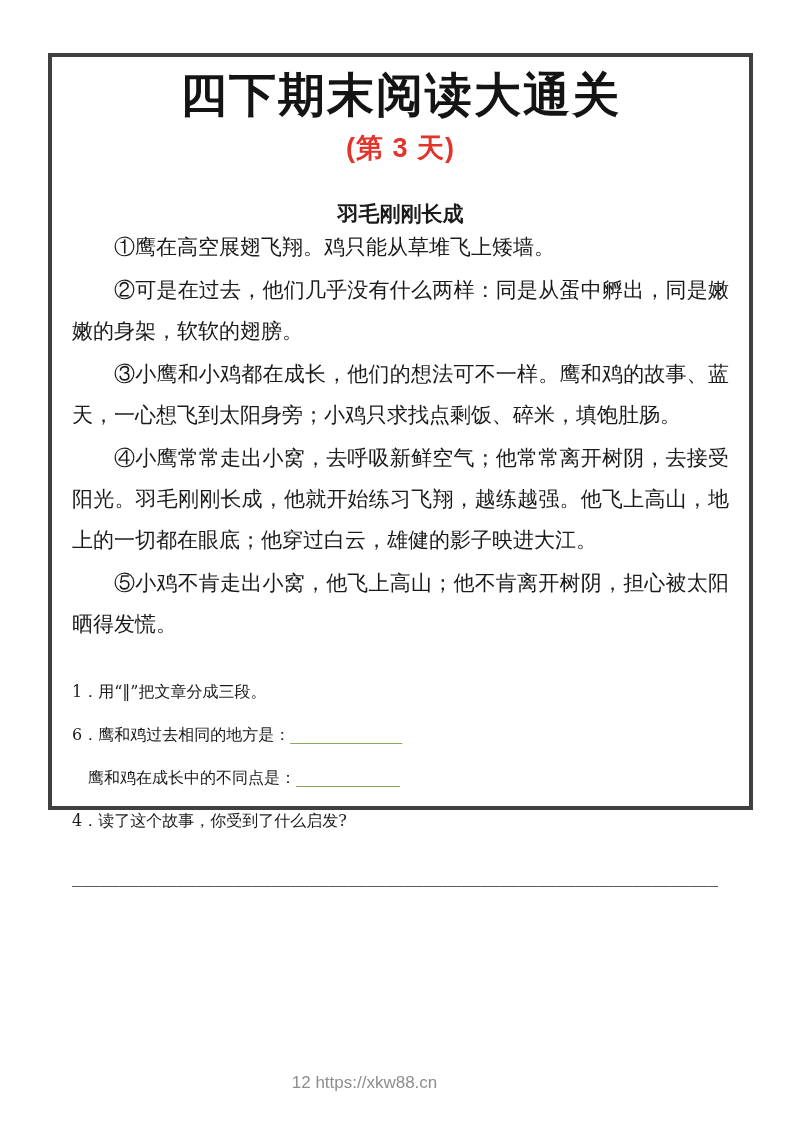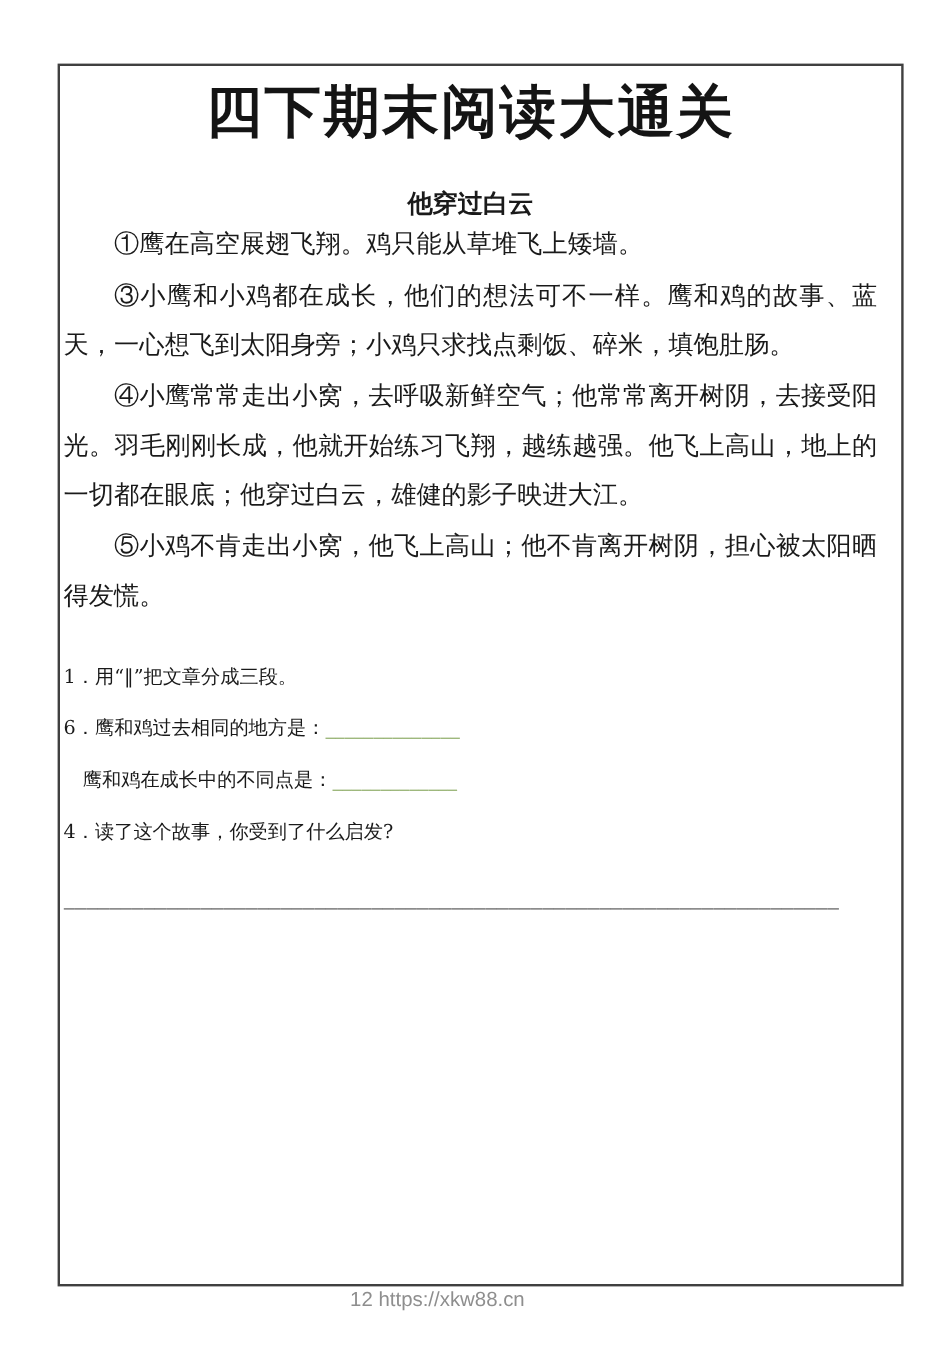--- a/index.html
+++ b/index.html
@@ -9,24 +9,24 @@
     width: 793px;
     height: 1122px;
     position: relative;
     font-family: "DejaVu Serif", serif;
   }
   .sheet {
     position: absolute;
     left: 48px;
     top: 53px;
     width: 705px;
-    height: 1019px;
+    height: 757px;
     box-sizing: border-box;
-    border: 2px solid #404040;
-    padding: 12px 20px 0 3px;
+    border: 4px solid #404040;
+    padding: 12px 20px 0 20px;
     background: #ffffff;
   }
   .doc-title {
     text-align: center;
     font-family: "Liberation Sans", sans-serif;
     font-weight: 900;
     font-size: 47px;
     line-height: 52px;
     color: #141414;
     letter-spacing: 2px;
@@ -99,25 +99,27 @@
     color: #8e8e8e;
     text-decoration: none;
   }
 </style>
 </head>
 <body>
 
 <div class="sheet">
 
   <div class="doc-title">四下期末阅读大通关</div>
+  <div class="doc-subtitle">(第 3 天)</div>
 
-  <div class="story-title">他穿过白云</div>
+  <div class="story-title">羽毛刚刚长成</div>
 
   <div class="passage">
     <p>①鹰在高空展翅飞翔。鸡只能从草堆飞上矮墙。</p>
+    <p>②可是在过去，他们几乎没有什么两样：同是从蛋中孵出，同是嫩嫩的身架，软软的翅膀。</p>
     <p>③小鹰和小鸡都在成长，他们的想法可不一样。鹰和鸡的故事、蓝天，一心想飞到太阳身旁；小鸡只求找点剩饭、碎米，填饱肚肠。</p>
     <p>④小鹰常常走出小窝，去呼吸新鲜空气；他常常离开树阴，去接受阳光。羽毛刚刚长成，他就开始练习飞翔，越练越强。他飞上高山，地上的一切都在眼底；他穿过白云，雄健的影子映进大江。</p>
     <p>⑤小鸡不肯走出小窝，他飞上高山；他不肯离开树阴，担心被太阳晒得发慌。</p>
   </div>
 
   <div class="questions">
     <div class="q-line">1．用“‖”把文章分成三段。</div>
 
     <div class="q-line">
       <span>6．鹰和鸡过去相同的地方是：</span><span class="blank">______________</span>

